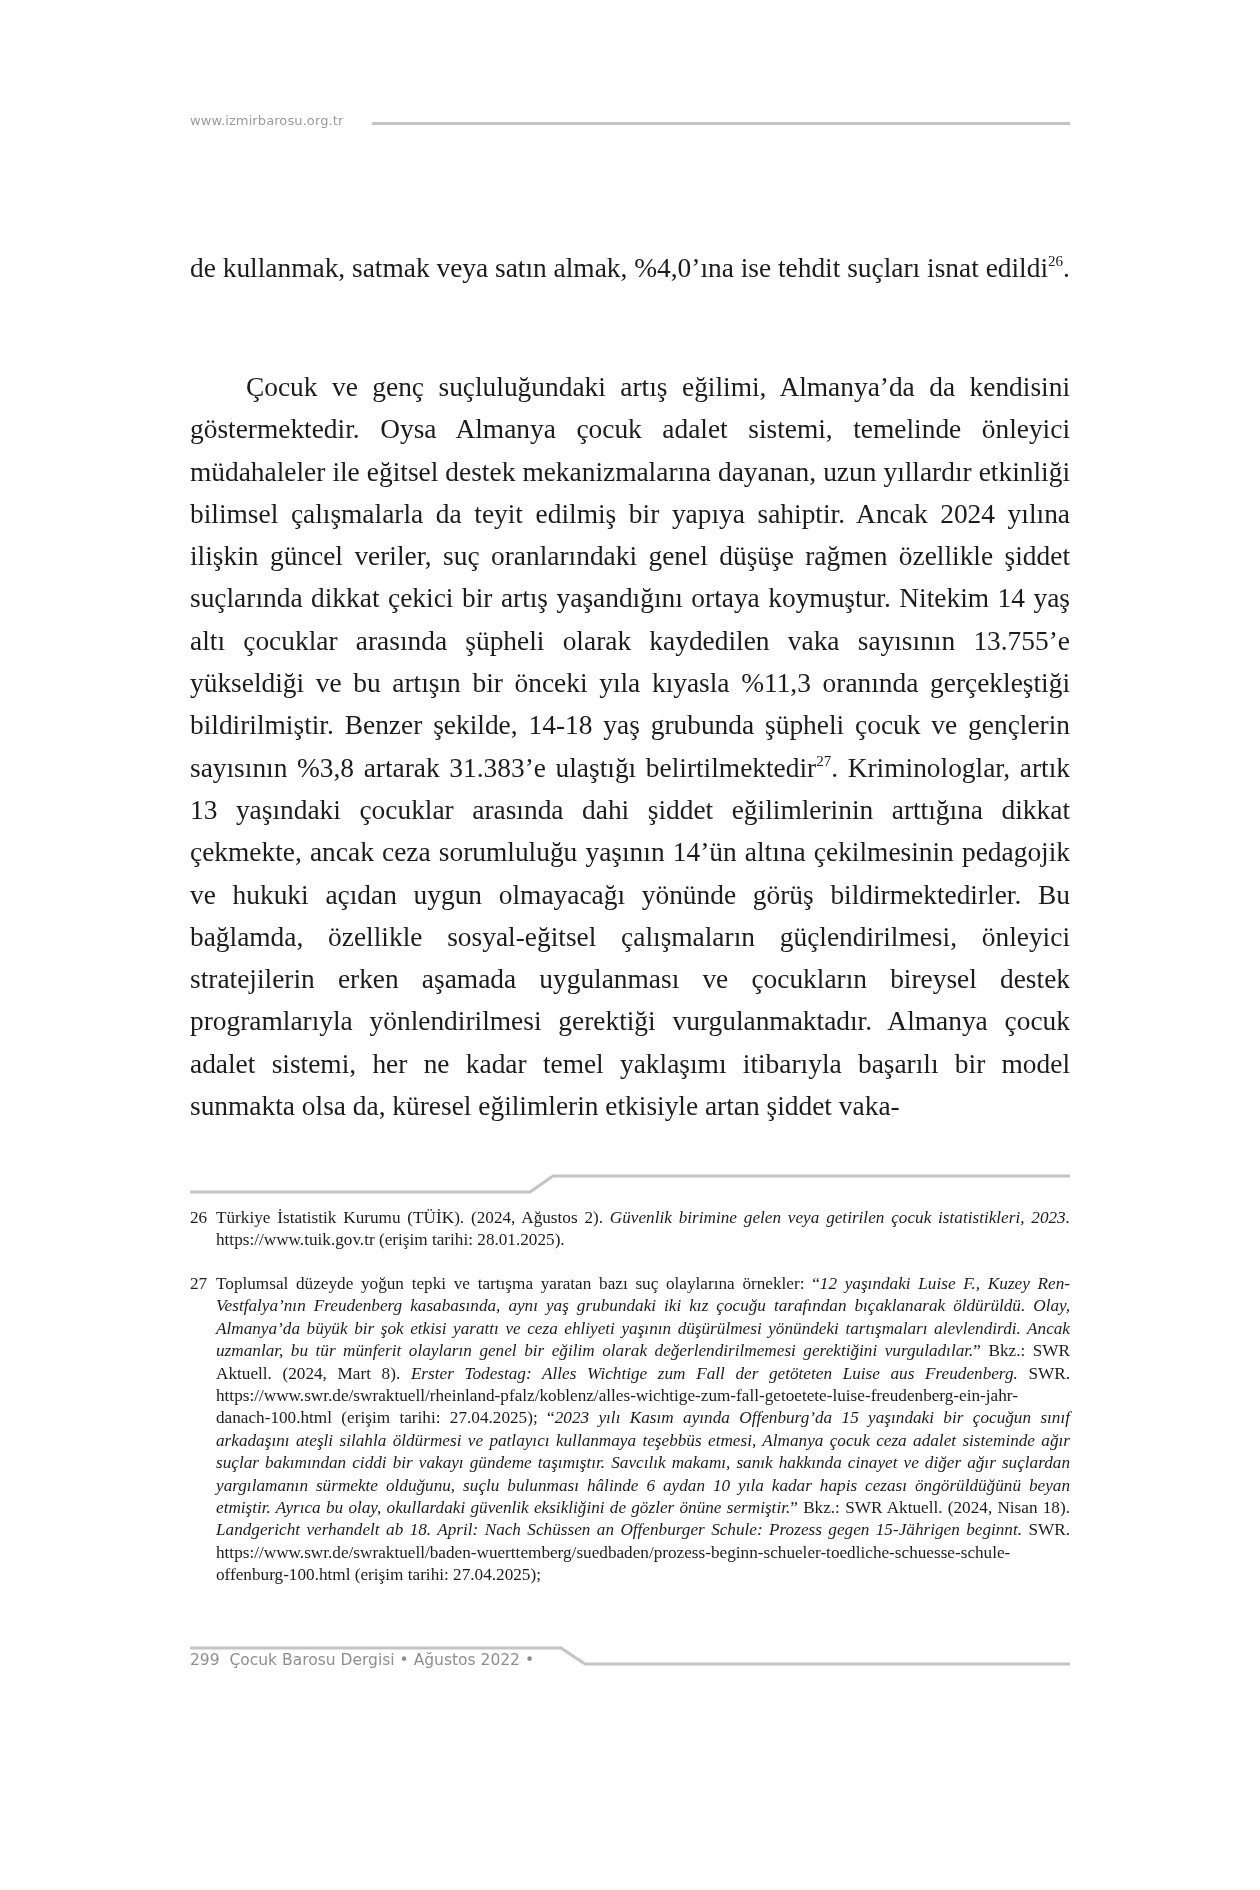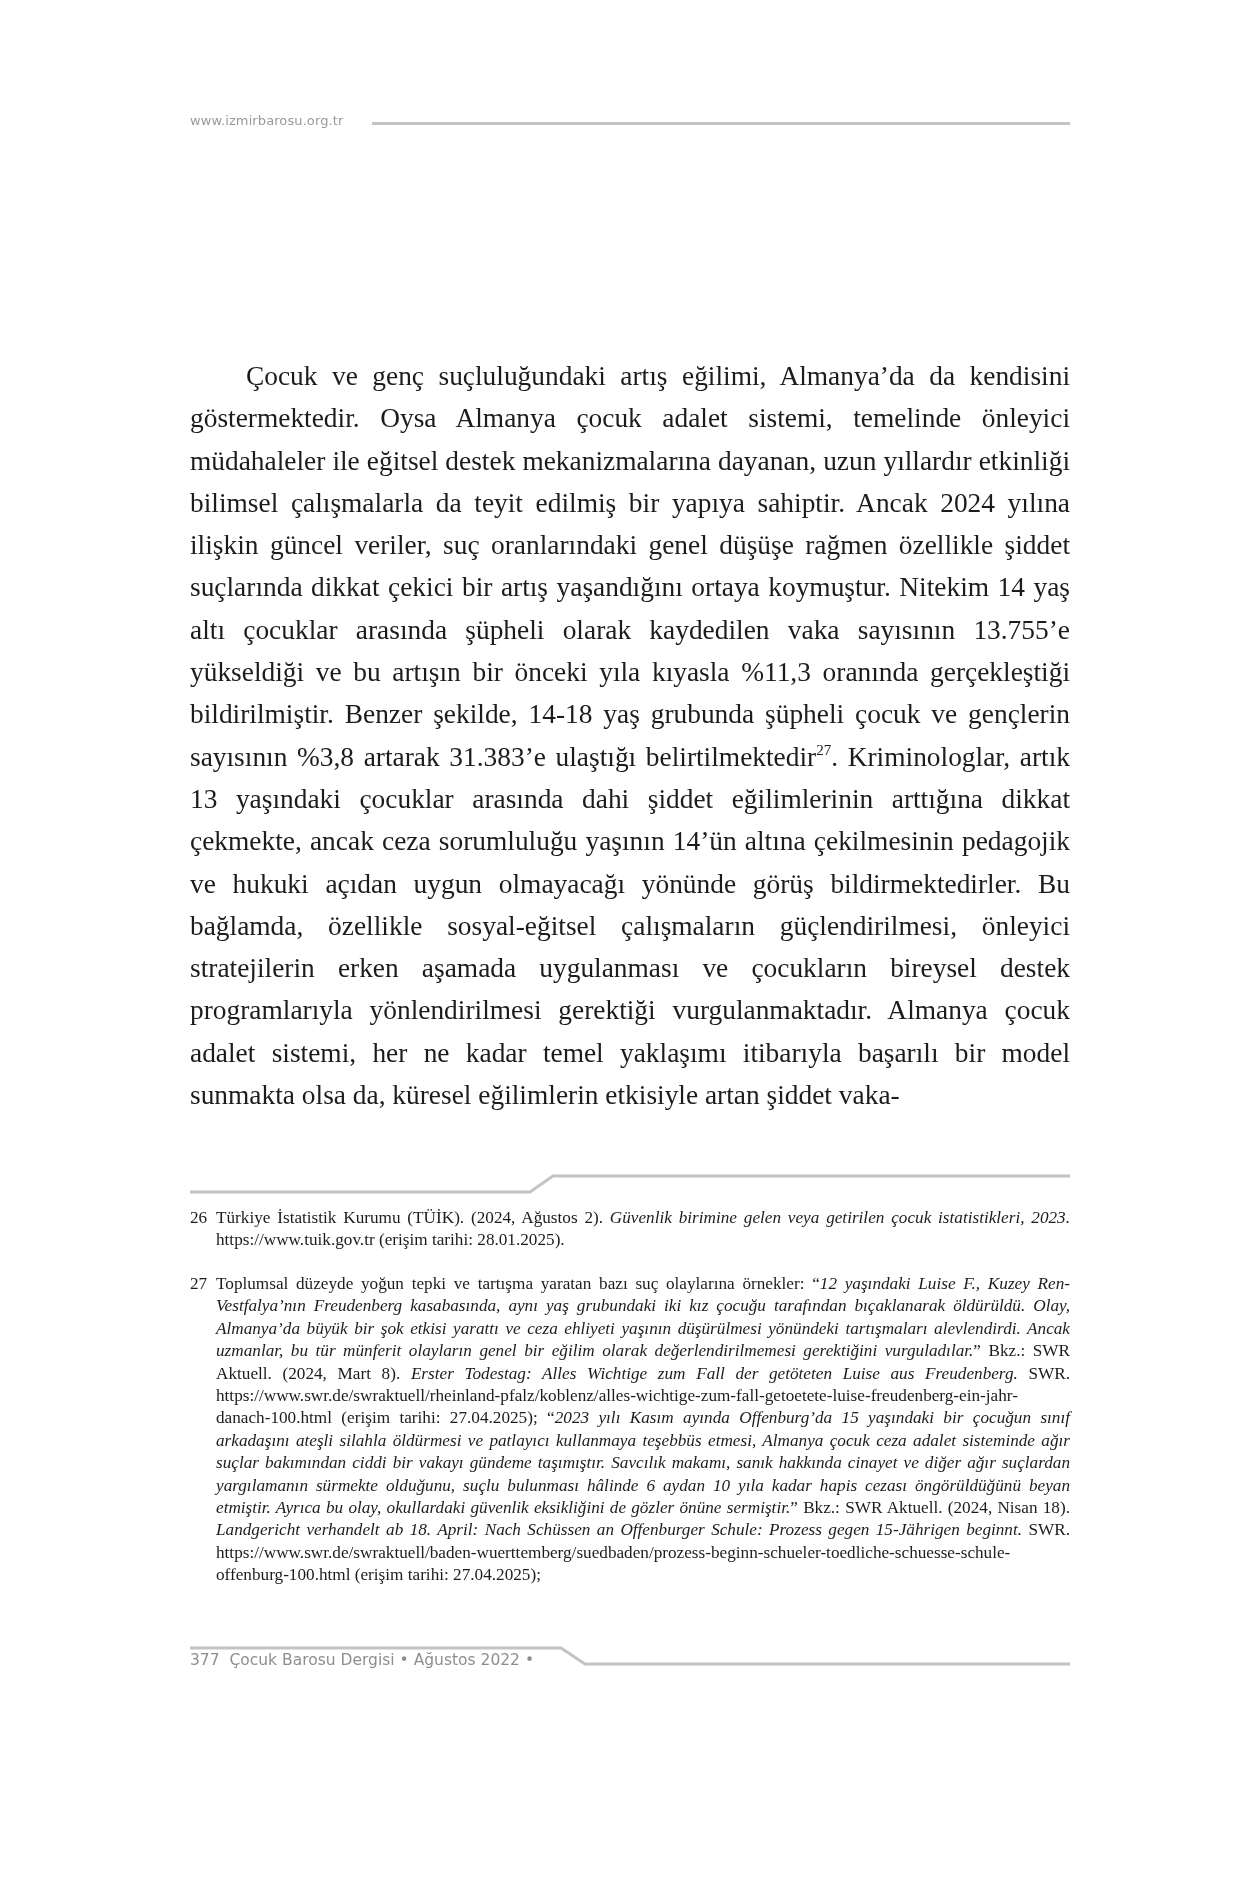--- a/index.html
+++ b/index.html
@@ -12,21 +12,21 @@
     letter-spacing: 0.1px; line-height: 16px;
   }
   .header-line { position: absolute; left: 372px; top: 122px; width: 698px; height: 3px; background: #c4c4c4; }
 
   .body-text {
     position: absolute; left: 190px; width: 880px;
     font-family: "Liberation Serif", serif; font-size: 27.4px; color: #1c1c1c;
     line-height: 42.3px; text-align: justify; margin: 0;
   }
   .p1 { top: 247px; }
-  .p2 { top: 355px; text-indent: 56px; }
+  .p2 { top: 366px; text-indent: 56px; }
   sup { font-size: 0.55em; line-height: 0; vertical-align: 0.75em; }
 
   .sep { position: absolute; left: 0; top: 0; }
 
   .fn {
     position: absolute; left: 190px; width: 880px;
     font-family: "Liberation Serif", serif; font-size: 17.2px; color: #1c1c1c;
     line-height: 22.4px; text-align: justify; margin: 0;
     padding-left: 26px; box-sizing: border-box; text-indent: -26px;
   }
@@ -42,27 +42,28 @@
   }
 </style>
 </head>
 <body>
 
 <div class="page">
 
   <div class="header-url">www.izmirbarosu.org.tr</div>
   <div class="header-line"></div>
 
+  <p class="body-text p1"><span>de kullanmak, satmak veya satın almak, %4,0’ına ise tehdit suçları isnat edildi</span><sup>26</sup><span>.</span></p>
 
   <p class="body-text p2"><span>Çocuk ve genç suçluluğundaki artış eğilimi, Almanya’da da kendisini göstermektedir. Oysa Almanya çocuk adalet sistemi, temelinde önleyici müdahaleler ile eğitsel destek mekanizmalarına dayanan, uzun yıllardır etkinliği bilimsel çalışmalarla da teyit edilmiş bir yapıya sahiptir. Ancak 2024 yılına ilişkin güncel veriler, suç oranlarındaki genel düşüşe rağmen özellikle şiddet suçlarında dikkat çekici bir artış yaşandığını ortaya koymuştur. Nitekim 14 yaş altı çocuklar arasında şüpheli olarak kaydedilen vaka sayısının 13.755’e yükseldiği ve bu artışın bir önceki yıla kıyasla %11,3 oranında gerçekleştiği bildirilmiştir. Benzer şekilde, 14-18 yaş grubunda şüpheli çocuk ve gençlerin sayısının %3,8 artarak 31.383’e ulaştığı belirtilmektedir</span><sup>27</sup><span>. Kriminologlar, artık 13 yaşındaki çocuklar arasında dahi şiddet eğilimlerinin arttığına dikkat çekmekte, ancak ceza sorumluluğu yaşının 14’ün altına çekilmesinin pedagojik ve hukuki açıdan uygun olmayacağı yönünde görüş bildirmektedirler. Bu bağlamda, özellikle sosyal-eğitsel çalışmaların güçlendirilmesi, önleyici stratejilerin erken aşamada uygulanması ve çocukların bireysel destek programlarıyla yönlendirilmesi gerektiği vurgulanmaktadır. Almanya çocuk adalet sistemi, her ne kadar temel yaklaşımı itibarıyla başarılı bir model sunmakta olsa da, küresel eğilimlerin etkisiyle artan şiddet vaka-</span></p>
 
   <svg class="sep" width="1260" height="1890">
     <polyline points="190,1192 530,1192 553,1176 1070,1176" fill="none" stroke="#c4c4c4" stroke-width="3"></polyline>
     <polyline points="190,1648 561,1648 585,1664 1070,1664" fill="none" stroke="#c4c4c4" stroke-width="3"></polyline>
   </svg>
 
   <p class="fn fn26"><span class="fn-num">26</span><span>Türkiye İstatistik Kurumu (TÜİK). (2024, Ağustos 2). </span><i>Güvenlik birimine gelen veya getirilen çocuk istatistikleri, 2023.</i><span> https://www.tuik.gov.tr (erişim tarihi: 28.01.2025).</span></p>
 
   <p class="fn fn27"><span class="fn-num">27</span><span>Toplumsal düzeyde yoğun tepki ve tartışma yaratan bazı suç olaylarına örnekler: “</span><i>12 yaşındaki Luise F., Kuzey Ren-Vestfalya’nın Freudenberg kasabasında, aynı yaş grubundaki iki kız çocuğu tarafından bıçaklanarak öldürüldü. Olay, Almanya’da büyük bir şok etkisi yarattı ve ceza ehliyeti yaşının düşürülmesi yönündeki tartışmaları alevlendirdi. Ancak uzmanlar, bu tür münferit olayların genel bir eğilim olarak değerlendirilmemesi gerektiğini vurguladılar.</i><span>” Bkz.: SWR Aktuell. (2024, Mart 8). </span><i>Erster Todestag: Alles Wichtige zum Fall der getöteten Luise aus Freudenberg.</i><span> SWR. https://www.swr.de/swraktuell/rheinland-pfalz/koblenz/alles-wichtige-zum-fall-getoetete-luise-freudenberg-ein-jahr-danach-100.html (erişim tarihi: 27.04.2025); “</span><i>2023 yılı Kasım ayında Offenburg’da 15 yaşındaki bir çocuğun sınıf arkadaşını ateşli silahla öldürmesi ve patlayıcı kullanmaya teşebbüs etmesi, Almanya çocuk ceza adalet sisteminde ağır suçlar bakımından ciddi bir vakayı gündeme taşımıştır. Savcılık makamı, sanık hakkında cinayet ve diğer ağır suçlardan yargılamanın sürmekte olduğunu, suçlu bulunması hâlinde 6 aydan 10 yıla kadar hapis cezası öngörüldüğünü beyan etmiştir. Ayrıca bu olay, okullardaki güvenlik eksikliğini de gözler önüne sermiştir.</i><span>” Bkz.: SWR Aktuell. (2024, Nisan 18). </span><i>Landgericht verhandelt ab 18. April: Nach Schüssen an Offenburger Schule: Prozess gegen 15-Jährigen beginnt.</i><span> SWR. https://www.swr.de/swraktuell/baden-wuerttemberg/suedbaden/prozess-beginn-schueler-toedliche-schuesse-schule-offenburg-100.html (erişim tarihi: 27.04.2025);</span></p>
 
-  <div class="footer-text"><span>377</span>&nbsp; <span>Çocuk Barosu Dergisi</span> <span>•</span> <span>Ağustos 2022</span> <span>•</span></div>
+  <div class="footer-text"><span>299</span>&nbsp; <span>Çocuk Barosu Dergisi</span> <span>•</span> <span>Ağustos 2022</span> <span>•</span></div>
 
 </div>
 
 </body></html>

